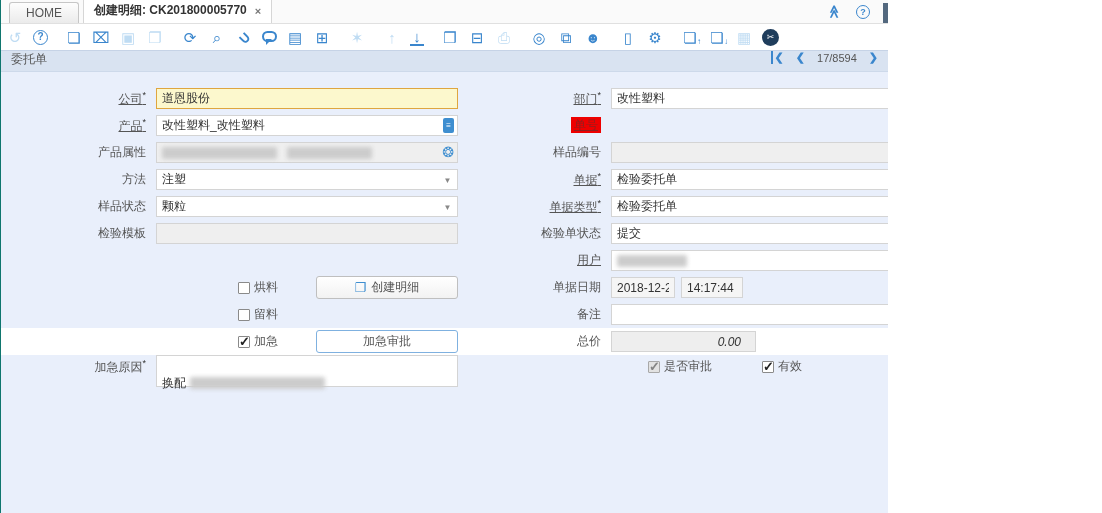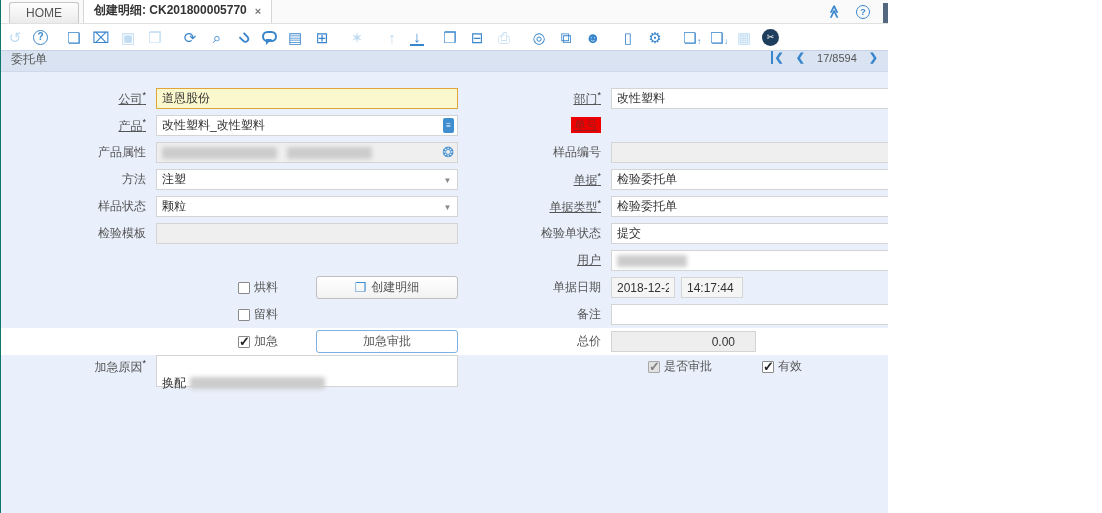--- a/index.html
+++ b/index.html
@@ -66,21 +66,21 @@
   .cb { width:12px; height:12px; border:1px solid #8a8a8a; background:#fff; display:inline-block; margin-right:4px; position:relative; border-radius:1px; cursor:pointer; flex:none; }
   .cb.on::after { content:"✓"; position:absolute; left:0; top:-3px; font-size:13px; font-weight:bold; color:#222; }
   .cb.dis { background:#e2e2e2; border-color:#a8a8a8; cursor:default; }
   .cb.dis.on::after { color:#848484; }
   .cbl { color:#555; }
   .btn { height:23px; width:142px; border:1px solid #bfbfbf; border-radius:3px; background:linear-gradient(#ffffff,#f2f2f2); color:#555; font-size:12px; font-family:inherit; display:inline-flex; align-items:center; justify-content:center; gap:5px; cursor:pointer; }
   .btn.blueb { border-color:#7fb1e0; background:#fff; }
   .btn-ico { color:#3e8ed0; font-size:13px; }
   .date-fld { width:64px; margin-right:6px; background:#f5f5f5; }
   .time-fld { width:62px; background:#f5f5f5; }
-  .total-fld { width:145px; justify-content:flex-end; padding-right:20px; background:#eeeeee; }
+  .total-fld { width:145px; justify-content:flex-end; padding-right:14px; background:#eeeeee;font-style:italic; }
   .ml82 { margin-left:82px; }
   .ml37 { margin-left:37px; }
   .ml50 { margin-left:50px; }
   .spacer { flex:1; }
   .split { display:flex; align-items:center; }
 </style>
 </head>
 <body>
 
 <div class="window">

